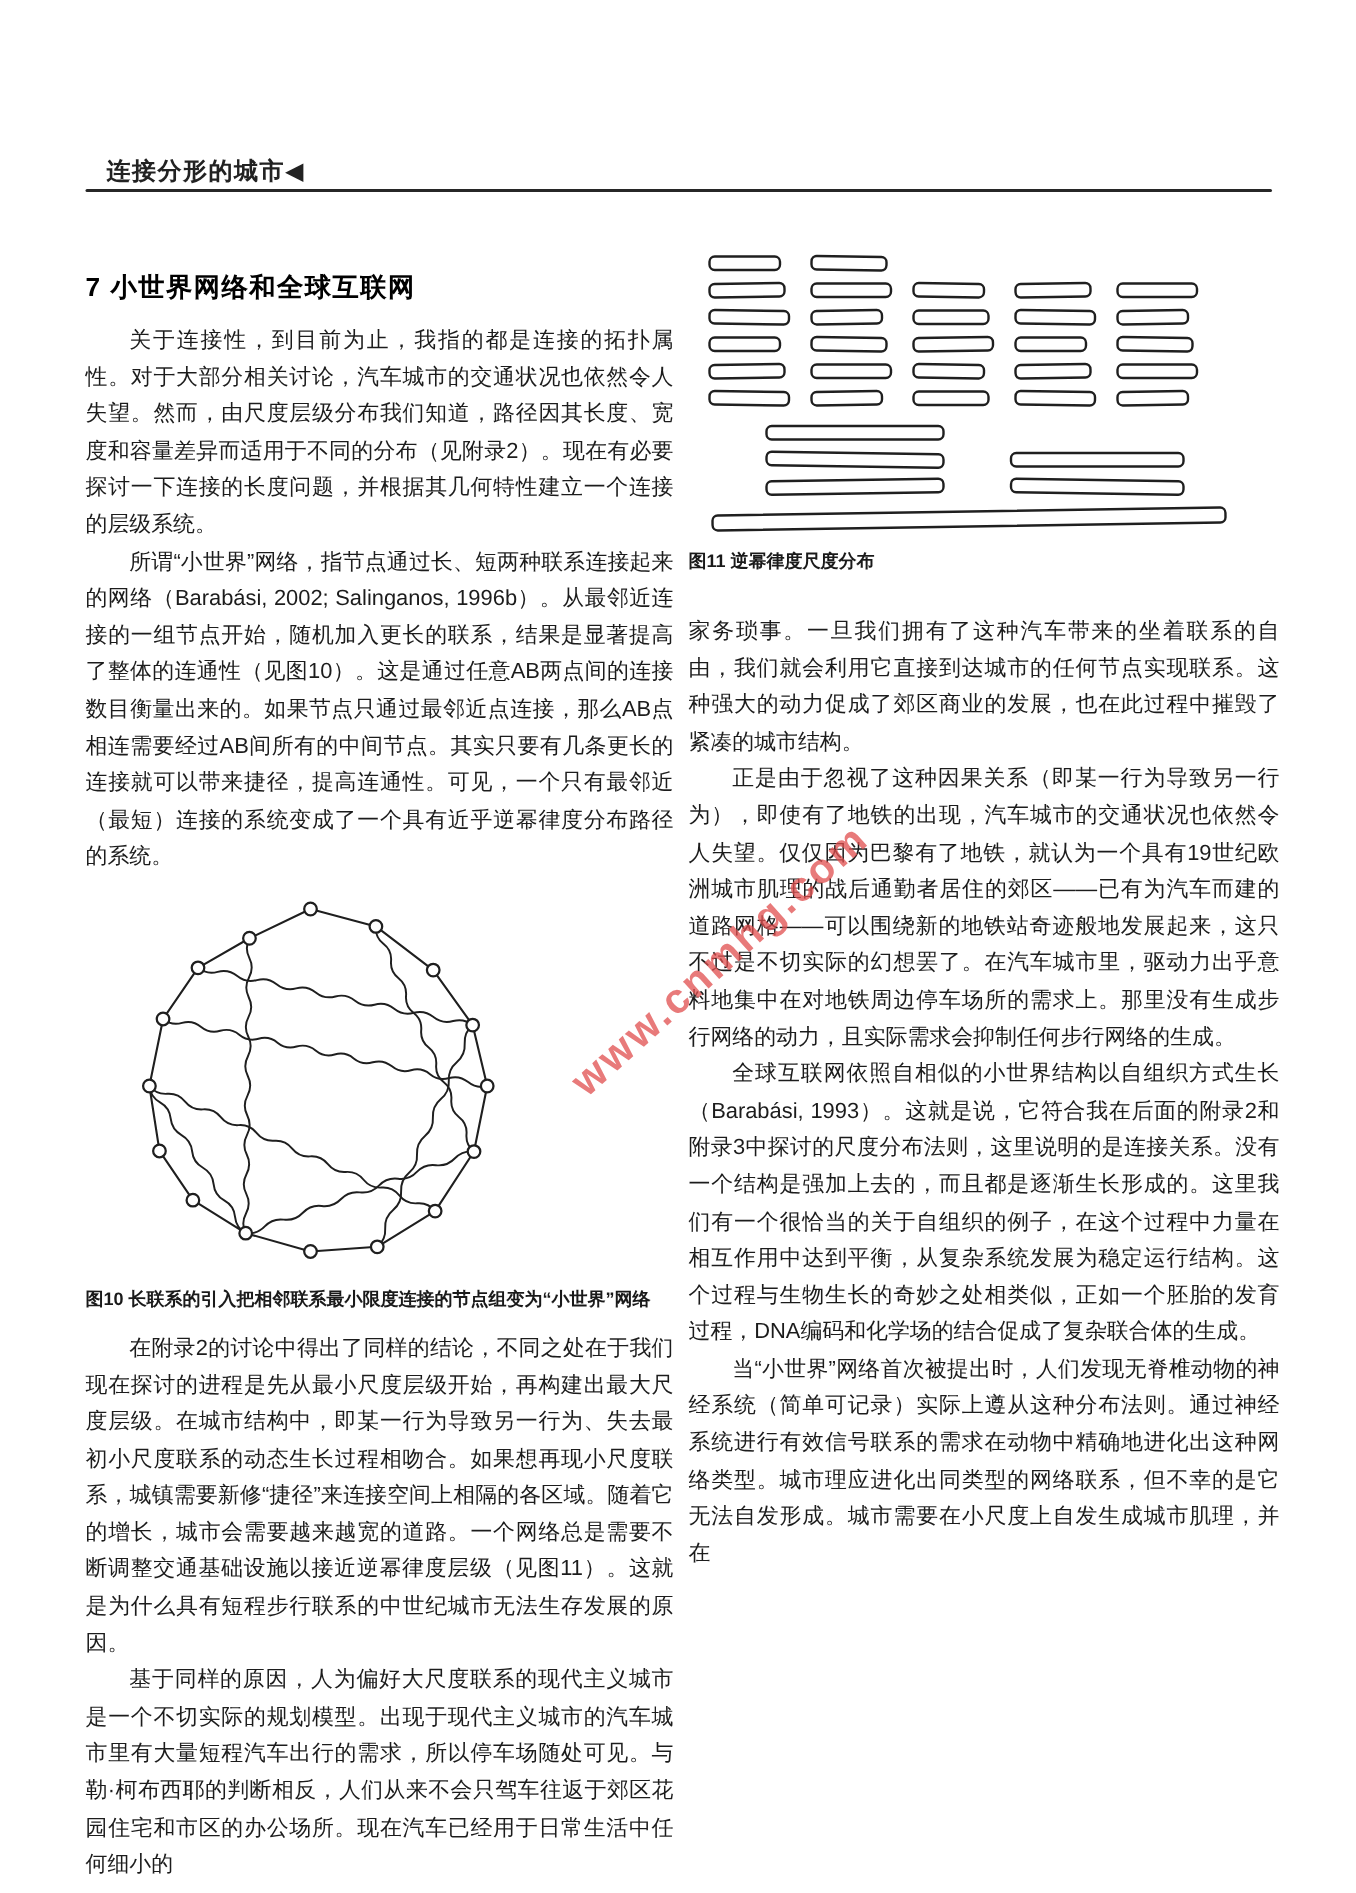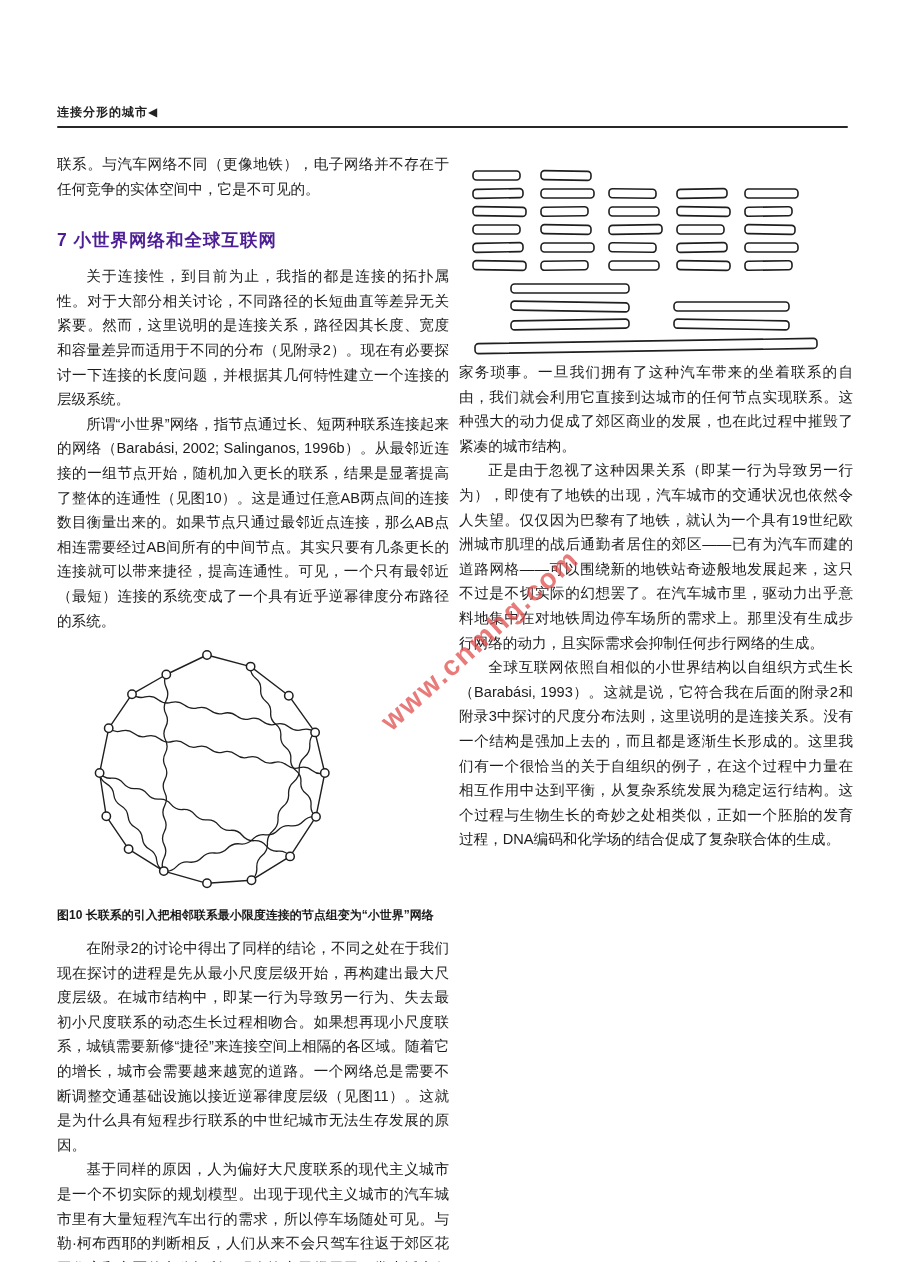--- a/index.html
+++ b/index.html
@@ -4,34 +4,34 @@
 <style>
   html,body{margin:0;padding:0;}
   body{
     width:904px;height:1262px;position:relative;overflow:hidden;
     background:#fefefe;
     font-family:"Liberation Sans","DejaVu Sans",sans-serif;
     color:#1c1c1c;
   }
   .page{position:absolute;inset:0;background:#fff;}
   .running-head{
-    position:absolute;left:57px;top:104px;width:400px;
-    font-size:12px;font-weight:bold;letter-spacing:1px;color:#222;
+    position:absolute;left:71px;top:104px;width:400px;
+    font-size:16px;font-weight:bold;letter-spacing:1px;color:#222;
   }
   .head-rule{
     position:absolute;left:57px;top:126px;width:791px;height:2px;
     background:#272727;border-radius:1px;
   }
   .col{position:absolute;font-size:14.6px;line-height:24.6px;text-align:justify;}
   .col-left{left:57px;top:152px;width:392px;}
   .col-right{left:459px;top:158px;width:394px;}
   p{margin:0;}
   p.indent{text-indent:2em;}
   .section-heading{
-    font-size:17.5px;font-weight:bold;color:#4c1d95;
+    font-size:17.5px;font-weight:bold;color:#000000;
     margin:27px 0 12px 0;line-height:24px;letter-spacing:1px;
   }
   .fig-caption{
     font-size:12px;font-weight:bold;line-height:17px;color:#1a1a1a;
     text-align:left;
   }
   .fig10-wrap{margin:16px 0 6px 0;text-align:center;}
   .fig10-caption{margin:4px 0 12px 0;}
   .fig11-wrap{margin:0;}
   .fig11-caption{margin:6px 0 26px 0;}
@@ -48,23 +48,22 @@
 <body>
 
 <div class="page">
 
   <div class="running-head">连接分形的城市◀</div>
   <div class="head-rule"></div>
 
   <div class="watermark" style="color: rgba(224, 78, 78, 0.753);">www.cnmhg.com</div>
 
   <div class="col col-left">
-    <p>联系。与汽车网络不同（更像地铁），电子网络并不存在于任何竞争的实体空间中，它是不可见的。</p>
     <div class="section-heading">7 小世界网络和全球互联网</div>
-    <p class="indent">关于连接性，到目前为止，我指的都是连接的拓扑属性。对于大部分相关讨论，不同路径的长短曲直等差异无关紧要。然而，这里说明的是连接关系，路径因其长度、宽度和容量差异而适用于不同的分布（见附录2）。现在有必要探讨一下连接的长度问题，并根据其几何特性建立一个连接的层级系统。</p>
+    <p class="indent">关于连接性，到目前为止，我指的都是连接的拓扑属性。对于大部分相关讨论，汽车城市的交通状况也依然令人失望。然而，由尺度层级分布我们知道，路径因其长度、宽度和容量差异而适用于不同的分布（见附录2）。现在有必要探讨一下连接的长度问题，并根据其几何特性建立一个连接的层级系统。</p>
     <p class="indent">所谓“小世界”网络，指节点通过长、短两种联系连接起来的网络（Barabási, 2002; Salinganos, 1996b）。从最邻近连接的一组节点开始，随机加入更长的联系，结果是显著提高了整体的连通性（见图10）。这是通过任意AB两点间的连接数目衡量出来的。如果节点只通过最邻近点连接，那么AB点相连需要经过AB间所有的中间节点。其实只要有几条更长的连接就可以带来捷径，提高连通性。可见，一个只有最邻近（最短）连接的系统变成了一个具有近乎逆幂律度分布路径的系统。</p>
 
     <div class="fig10-wrap">
       <svg id="fig10svg" width="300" height="252" viewBox="0 0 300 252">
           <path d="M150.0,6.0 L193.6,17.6 L231.8,46.7 L258.1,83.4 L267.8,124.0 L259.0,167.7 L233.1,207.4 L194.5,231.2 L150.0,234.3 L106.8,222.1 L71.6,200.1 L49.3,167.3 L42.6,124.0 L51.7,79.3 L75.0,45.2 L109.3,25.5 Z" fill="none" stroke="#1f1f1f" stroke-width="1.4" stroke-linecap="round" stroke-linejoin="round"></path>
           <path d="M75.0,45.2 Q80.9,49.9 88.1,47.9 Q95.4,46.0 101.2,50.7 Q107.0,55.4 114.3,53.4 Q121.5,51.4 127.4,56.1 Q133.2,60.8 140.4,58.9 Q147.7,56.9 153.5,61.6 Q159.4,66.3 166.6,64.3 Q173.8,62.4 179.7,67.1 Q185.5,71.7 192.7,69.8 Q200.0,67.8 205.8,72.5 Q211.7,77.2 218.9,75.2 Q226.1,73.3 232.0,78.0 Q237.8,82.7 245.1,80.7 Q252.3,78.7 258.1,83.4" fill="none" stroke="#1f1f1f" stroke-width="1.3" stroke-linecap="round" stroke-linejoin="round"></path>
           <path d="M51.7,79.3 Q57.4,84.0 64.4,81.9 Q71.4,79.9 77.1,84.6 Q82.8,89.2 89.8,87.2 Q96.9,85.2 102.5,89.8 Q108.2,94.5 115.3,92.5 Q122.3,90.4 128.0,95.1 Q133.6,99.7 140.7,97.7 Q147.7,95.7 153.4,100.3 Q159.1,105.0 166.1,103.0 Q173.2,101.0 178.8,105.6 Q184.5,110.2 191.5,108.2 Q198.6,106.2 204.3,110.9 Q209.9,115.5 217.0,113.5 Q224.0,111.5 229.7,116.1 Q235.4,120.8 242.4,118.7 Q249.4,116.7 255.1,121.4 Q260.8,126.0 267.8,124.0" fill="none" stroke="#1f1f1f" stroke-width="1.3" stroke-linecap="round" stroke-linejoin="round"></path>
           <path d="M42.6,124.0 Q47.1,129.7 54.5,129.2 Q61.8,128.7 66.4,134.4 Q71.0,140.1 78.3,139.6 Q85.6,139.1 90.2,144.8 Q94.8,150.6 102.1,150.1 Q109.4,149.5 114.0,155.3 Q118.6,161.0 125.9,160.5 Q133.2,160.0 137.8,165.7 Q142.4,171.4 149.7,170.9 Q157.0,170.4 161.6,176.1 Q166.2,181.8 173.5,181.3 Q180.8,180.8 185.4,186.5 Q190.0,192.2 197.3,191.7 Q204.6,191.2 209.2,196.9 Q213.8,202.7 221.1,202.2 Q228.5,201.6 233.1,207.4" fill="none" stroke="#1f1f1f" stroke-width="1.3" stroke-linecap="round" stroke-linejoin="round"></path>
           <path d="M193.6,17.6 Q193.0,24.7 198.6,29.2 Q204.3,33.6 203.7,40.7 Q203.1,47.8 208.7,52.2 Q214.3,56.7 213.7,63.8 Q213.1,70.9 218.8,75.3 Q224.4,79.7 223.8,86.9 Q223.2,94.0 228.8,98.4 Q234.4,102.8 233.8,110.0 Q233.2,117.1 238.9,121.5 Q244.5,125.9 243.9,133.1 Q243.3,140.2 248.9,144.6 Q254.6,149.0 254.0,156.1 Q253.4,163.3 259.0,167.7" fill="none" stroke="#1f1f1f" stroke-width="1.3" stroke-linecap="round" stroke-linejoin="round"></path>
           <path d="M109.3,25.5 Q105.9,32.0 109.2,38.6 Q112.5,45.2 109.0,51.7 Q105.5,58.2 108.8,64.8 Q112.2,71.4 108.7,77.9 Q105.2,84.4 108.5,91.0 Q111.8,97.6 108.3,104.2 Q104.8,110.7 108.2,117.3 Q111.5,123.9 108.0,130.4 Q104.5,136.9 107.8,143.5 Q111.1,150.1 107.7,156.6 Q104.2,163.1 107.5,169.7 Q110.8,176.3 107.3,182.8 Q103.8,189.3 107.2,195.9 Q110.5,202.5 107.0,209.0 Q103.5,215.5 106.8,222.1" fill="none" stroke="#1f1f1f" stroke-width="1.3" stroke-linecap="round" stroke-linejoin="round"></path>
@@ -126,19 +125,21 @@
           <rect x="218" y="103" width="53" height="9" rx="3.5" fill="#fff" stroke="#1f1f1f" stroke-width="1.6" transform="rotate(0.9 244.5 107.5)"></rect>
           <rect x="286" y="103" width="47" height="9" rx="3.5" fill="#fff" stroke="#1f1f1f" stroke-width="1.6" transform="rotate(-0.9 309.5 107.5)"></rect>
           <rect x="52" y="126" width="118" height="9" rx="3.5" fill="#fff" stroke="#1f1f1f" stroke-width="1.6" transform="rotate(0 111 130.5)"></rect>
           <rect x="52" y="144" width="118" height="9" rx="3.5" fill="#fff" stroke="#1f1f1f" stroke-width="1.6" transform="rotate(0.9 111 148.5)"></rect>
           <rect x="52" y="162" width="118" height="9" rx="3.5" fill="#fff" stroke="#1f1f1f" stroke-width="1.6" transform="rotate(-0.9 111 166.5)"></rect>
           <rect x="215" y="144" width="115" height="9" rx="3.5" fill="#fff" stroke="#1f1f1f" stroke-width="1.6" transform="rotate(0 272.5 148.5)"></rect>
           <rect x="215" y="162" width="115" height="9" rx="3.5" fill="#fff" stroke="#1f1f1f" stroke-width="1.6" transform="rotate(0.9 272.5 166.5)"></rect>
           <rect x="16" y="183" width="342" height="10" rx="3.5" fill="#fff" stroke="#1f1f1f" stroke-width="1.6" transform="rotate(-0.9 187 188)"></rect>
         </svg>
     </div>
+    <div class="fig-caption fig11-caption">图11 逆幂律度尺度分布</div>
 
     <p>家务琐事。一旦我们拥有了这种汽车带来的坐着联系的自由，我们就会利用它直接到达城市的任何节点实现联系。这种强大的动力促成了郊区商业的发展，也在此过程中摧毁了紧凑的城市结构。</p>
     <p class="indent">正是由于忽视了这种因果关系（即某一行为导致另一行为），即使有了地铁的出现，汽车城市的交通状况也依然令人失望。仅仅因为巴黎有了地铁，就认为一个具有19世纪欧洲城市肌理的战后通勤者居住的郊区——已有为汽车而建的道路网格——可以围绕新的地铁站奇迹般地发展起来，这只不过是不切实际的幻想罢了。在汽车城市里，驱动力出乎意料地集中在对地铁周边停车场所的需求上。那里没有生成步行网络的动力，且实际需求会抑制任何步行网络的生成。</p>
     <p class="indent">全球互联网依照自相似的小世界结构以自组织方式生长（Barabási, 1993）。这就是说，它符合我在后面的附录2和附录3中探讨的尺度分布法则，这里说明的是连接关系。没有一个结构是强加上去的，而且都是逐渐生长形成的。这里我们有一个很恰当的关于自组织的例子，在这个过程中力量在相互作用中达到平衡，从复杂系统发展为稳定运行结构。这个过程与生物生长的奇妙之处相类似，正如一个胚胎的发育过程，DNA编码和化学场的结合促成了复杂联合体的生成。</p>
+    <p class="indent">当“小世界”网络首次被提出时，人们发现无脊椎动物的神经系统（简单可记录）实际上遵从这种分布法则。通过神经系统进行有效信号联系的需求在动物中精确地进化出这种网络类型。城市理应进化出同类型的网络联系，但不幸的是它无法自发形成。城市需要在小尺度上自发生成城市肌理，并在</p>
   </div>
 
 </div>
 
 </body></html>

